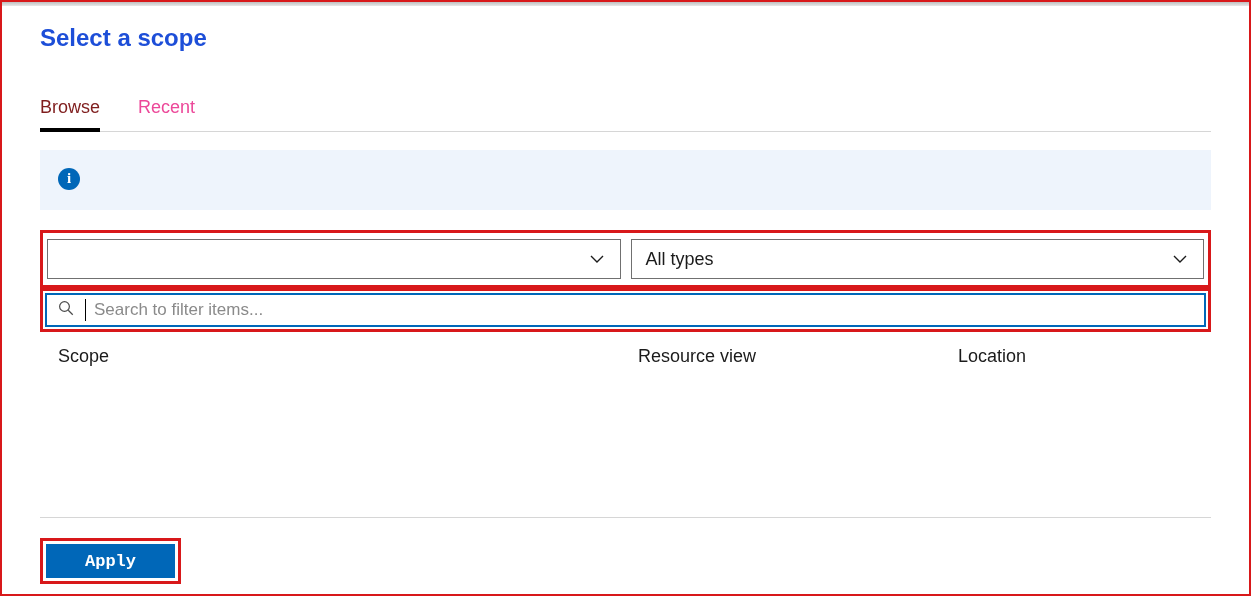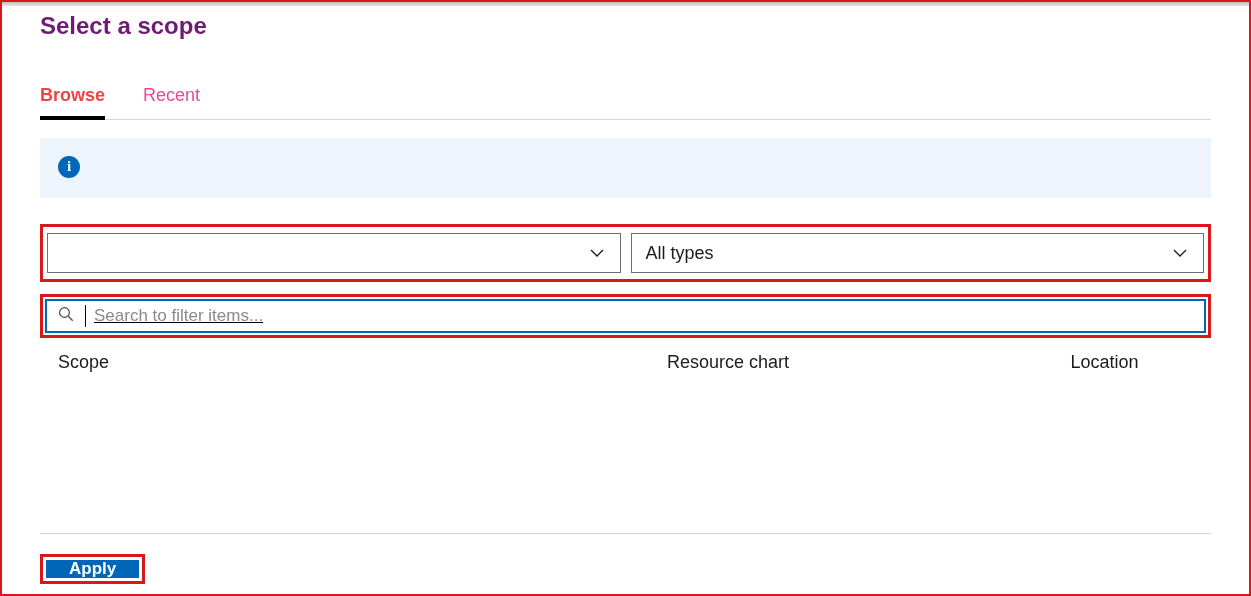--- a/index.html
+++ b/index.html
@@ -12,95 +12,95 @@
       position: relative;
       overflow: hidden;
     }
     body::before {
       content: "";
       position: absolute; top: 0; left: 0; right: 0; height: 4px;
       background: linear-gradient(#bfbfbf, #e8e8e8);
     }
     .panel { padding: 10px 38px 0 38px; }
     .title {
-      font-size: 24px; font-weight: 600; color: #701a75;
-      margin-top: 0; margin-bottom: 38px;
+      font-size: 24px; font-weight: 600; color: #1d4ed8;
+      margin-top: 12px; margin-bottom: 38px;
     }
     .tabs {
       display: flex; gap: 38px; border-bottom: 1px solid #d6d6d6;
       font-size: 18px;
     }
     .tab {
       padding: 6px 0 10px 0; cursor: pointer;
       position: relative; top: 1px;
     }
-    .tab.active { color: #ef4444; border-bottom: 4px solid #000; font-weight: 700; }
+    .tab.active { color: #7f1d1d; border-bottom: 4px solid #000; font-weight: 400; }
     .tab.inactive { color: #ec4899; }
     .info-banner {
       margin-top: 18px; background: #eef4fc;
       padding: 16px 18px 20px 18px; display: flex; gap: 14px;
       font-size: 17px; line-height: 1.45; color: #1b1b1b;
     }
     .info-icon {
       width: 22px; height: 22px; border-radius: 50%;
       background: #0067b8; color: #fff;
       display: flex; align-items: center; justify-content: center;
       font-family: Georgia, serif; font-weight: 700; font-size: 15px;
       flex-shrink: 0; margin-top: 2px;
     }
     
     .filters-callout {
       border: 3px solid #d8181a;
       padding: 6px 4px 6px 4px;
-      margin-top: 26px;
+      margin-top: 20px;
       display: flex; gap: 10px;
     }
     .dropdown {
       flex: 1; height: 40px; border: 1px solid #707070;
       display: flex; align-items: center; justify-content: space-between;
       padding: 0 14px; font-size: 18px; color: #1b1b1b;
       background: #fff; cursor: pointer;
     }
     .chev { width: 18px; height: 18px; display: inline-block; }
     .search-callout {
-      border: 3px solid #d8181a; margin-top: 12px; padding: 2px; text-decoration: underline;
+      border: 3px solid #d8181a; padding: 2px;
     }
     .search-box {
       border: 2px solid #0067b8; height: 34px;
       display: flex; align-items: center; padding: 0 10px; gap: 10px;
     }
     .search-box input {
       border: none; outline: none; flex: 1; font-size: 17px;
       font-style: italic; color: #6b6b6b; background: transparent;
       font-family: inherit;
     }
     .search-box input::placeholder { color: #8a8a8a; font-style: normal; }
     .cursor-bar {
       width: 1px; height: 22px; background: #000; margin-right: -2px;
     }
     .table-head {
       display: flex; margin-top: 14px; font-size: 18px; font-weight: 400;
-      color: #1b1b1b; padding: 0 18px; gap: 29px;
+      color: #1b1b1b; padding: 0 18px;
     }
     .th-scope { flex: 0 0 580px; }
     .th-rtype { flex: 0 0 320px; }
-    .th-loc   { flex: 1; text-align: center; }
+    .th-loc   { flex: 1; }
     .footer {
       position: absolute; left: 38px; right: 38px; bottom: 10px;
     }
     .footer-line {
       border-top: 1px solid #d6d6d6; margin-bottom: 20px;
     }
     .buttons { display: flex; gap: 14px; align-items: center; }
     .btn-callout { border: 3px solid #d8181a; padding: 3px; }
     .btn {
-      height: 18px; padding: 0 22px; font-size: 17px;
+      height: 34px; padding: 0 38px; font-size: 17px;
       border: 1px solid #707070; background: #fff; cursor: pointer;
       display: inline-flex; align-items: center; justify-content: center;
-      font-family: Liberation Sans, sans-serif;
+      font-family: Liberation Mono, monospace;
     }
     .btn.primary { background: #0067b8; color: #fff; border-color: #0067b8; font-weight: 600; }
   </style>
 </head>
 <body>
 
 <div class="panel">
   <h1 class="title">Select a scope</h1>
 
   <div class="tabs">
@@ -139,21 +139,21 @@
             <line x1="15" y1="15" x2="21" y2="21" stroke="#4a4a4a" stroke-width="1.6"></line>
           </svg>
       </span>
       <span class="cursor-bar"></span>
       <input type="text" placeholder="Search to filter items..." style="">
     </div>
   </div>
 
   <div class="table-head">
     <div class="th-scope">Scope</div>
-    <div class="th-rtype">Resource chart</div>
+    <div class="th-rtype">Resource view</div>
     <div class="th-loc">Location</div>
   </div>
 </div>
 
 <div class="footer">
   <div class="footer-line"></div>
   <div class="buttons">
     <span class="btn-callout">
       <button class="btn primary">Apply</button>
     </span>

